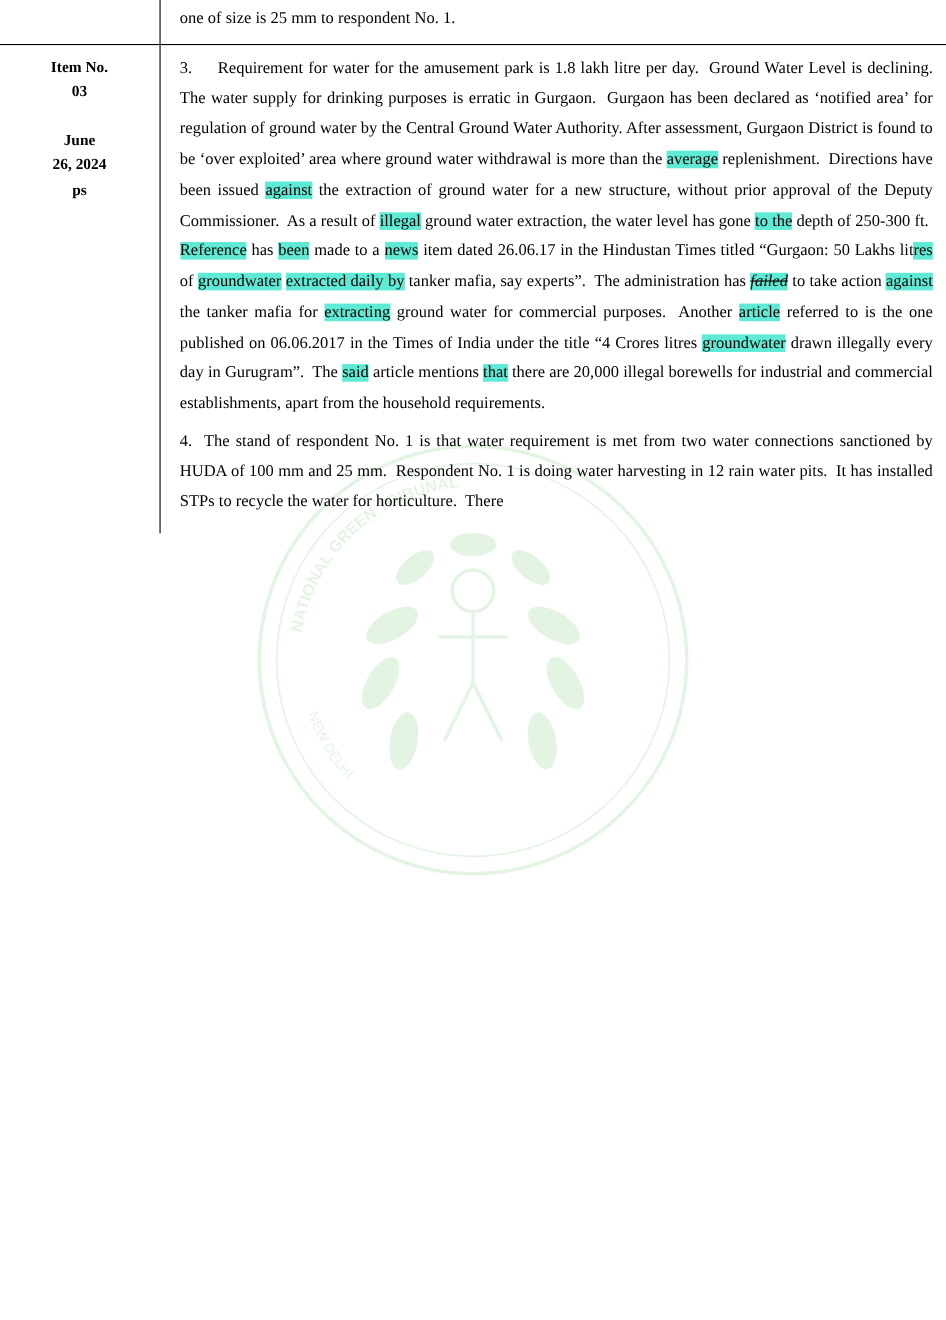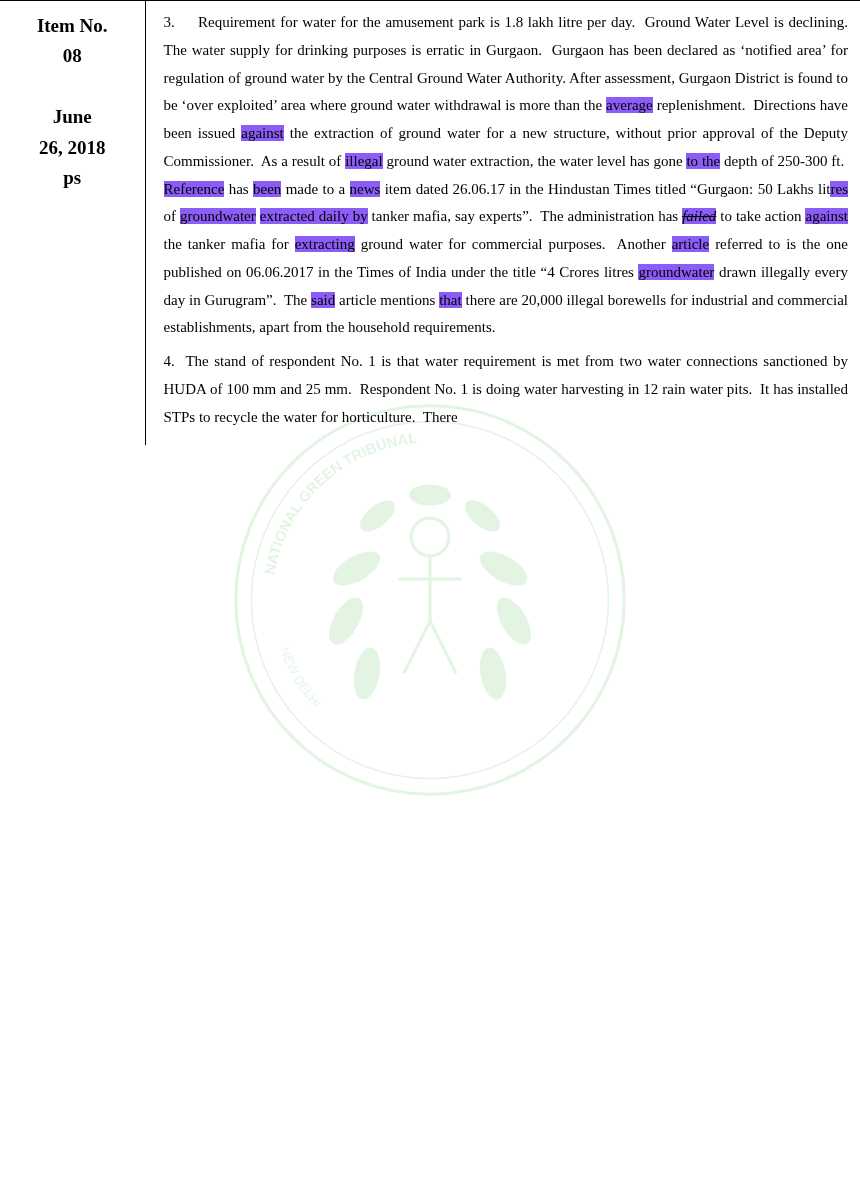--- a/index.html
+++ b/index.html
@@ -55,36 +55,36 @@
 
     .col-main {
       vertical-align: top;
       border-top: 1px solid #000;
       padding: 8px 12px 8px 18px;
     }
 
     .item-info {
       text-align: center;
       font-weight: bold;
-      font-size: 19px;
+      font-size: 14px;
       line-height: 1.6;
     }
 
     .main-text {
       font-size: 15px;
       line-height: 1.85;
       text-align: justify;
     }
 
     .para-block {
       margin-bottom: 6px;
     }
 
     .highlight-yellow {
-      background-color: #8b5cf6;
+      background-color: #5eead4;
     }
 
     .strikethrough {
       text-decoration: line-through;
       font-style: italic;
     }
   </style>
 </head>
 <body>
 
@@ -122,29 +122,37 @@
         <ellipse cx="0" cy="-100" rx="20" ry="10" fill="#22aa22" transform="rotate(0,0,-100)"></ellipse>
         <ellipse cx="-50" cy="-80" rx="20" ry="10" fill="#22aa22" transform="rotate(-40,-50,-80)"></ellipse>
         <ellipse cx="50" cy="-80" rx="20" ry="10" fill="#22aa22" transform="rotate(40,50,-80)"></ellipse>
       </g>
     </svg>
   </div>
 
   <table class="table-layout">
     <tbody>
 
+      <tr>
+        <td class="col-left" style="border-top: none; border-right: 1px solid #000;"></td>
+        <td class="col-main" style="border-top: none; padding-top: 4px;">
+          <div class="main-text">
+            <span>one of size is 25 mm to respondent No. 1.</span>
+          </div>
+        </td>
+      </tr>
 
       <tr>
         <td class="col-left">
           <div class="item-info">
             <div>Item No.</div>
-            <div>08</div>
+            <div>03</div>
             <br>
             <div>June</div>
-            <div>26, 2018</div>
+            <div>26, 2024</div>
             <div>ps</div>
           </div>
         </td>
         <td class="col-main">
           <div class="main-text">
 
             <div class="para-block">
               3.&nbsp;&nbsp;&nbsp;&nbsp;&nbsp;Requirement for water for the amusement park is 1.8 lakh litre per day.&nbsp; Ground Water Level is declining. The water supply for drinking purposes is erratic in Gurgaon.&nbsp; Gurgaon has been declared as ‘notified area’ for regulation of ground water by the Central Ground Water Authority. After assessment, Gurgaon District is found to be ‘over exploited’ area where ground water withdrawal is more than the <span class="highlight-yellow">average</span> replenishment.&nbsp; Directions have been issued <span class="highlight-yellow">against</span> the extraction of ground water for a new structure, without prior approval of the Deputy Commissioner.&nbsp; As a result of <span class="highlight-yellow">illegal</span> ground water extraction, the water level has gone <span class="highlight-yellow">to the</span> depth of 250-300 ft.&nbsp; <span class="highlight-yellow">Reference</span> has <span class="highlight-yellow">been</span> made to a <span class="highlight-yellow">news</span> item dated 26.06.17 in the Hindustan Times titled “Gurgaon: 50 Lakhs lit<span class="highlight-yellow">res</span> of <span class="highlight-yellow">groundwater</span> <span class="highlight-yellow">extracted daily by</span> tanker mafia, say experts”.&nbsp; The administration has <span class="strikethrough"><span class="highlight-yellow">failed</span></span> to take action <span class="highlight-yellow">against</span> the tanker mafia for <span class="highlight-yellow">extracting</span> ground water for commercial purposes.&nbsp; Another <span class="highlight-yellow">article</span> referred to is the one published on 06.06.2017 in the Times of India under the title “4 Crores litres <span class="highlight-yellow">groundwater</span> drawn illegally every day in Gurugram”.&nbsp; The <span class="highlight-yellow">said</span> article mentions <span class="highlight-yellow">that</span> there are 20,000 illegal borewells for industrial and commercial establishments, apart from the household requirements.
             </div>
 

